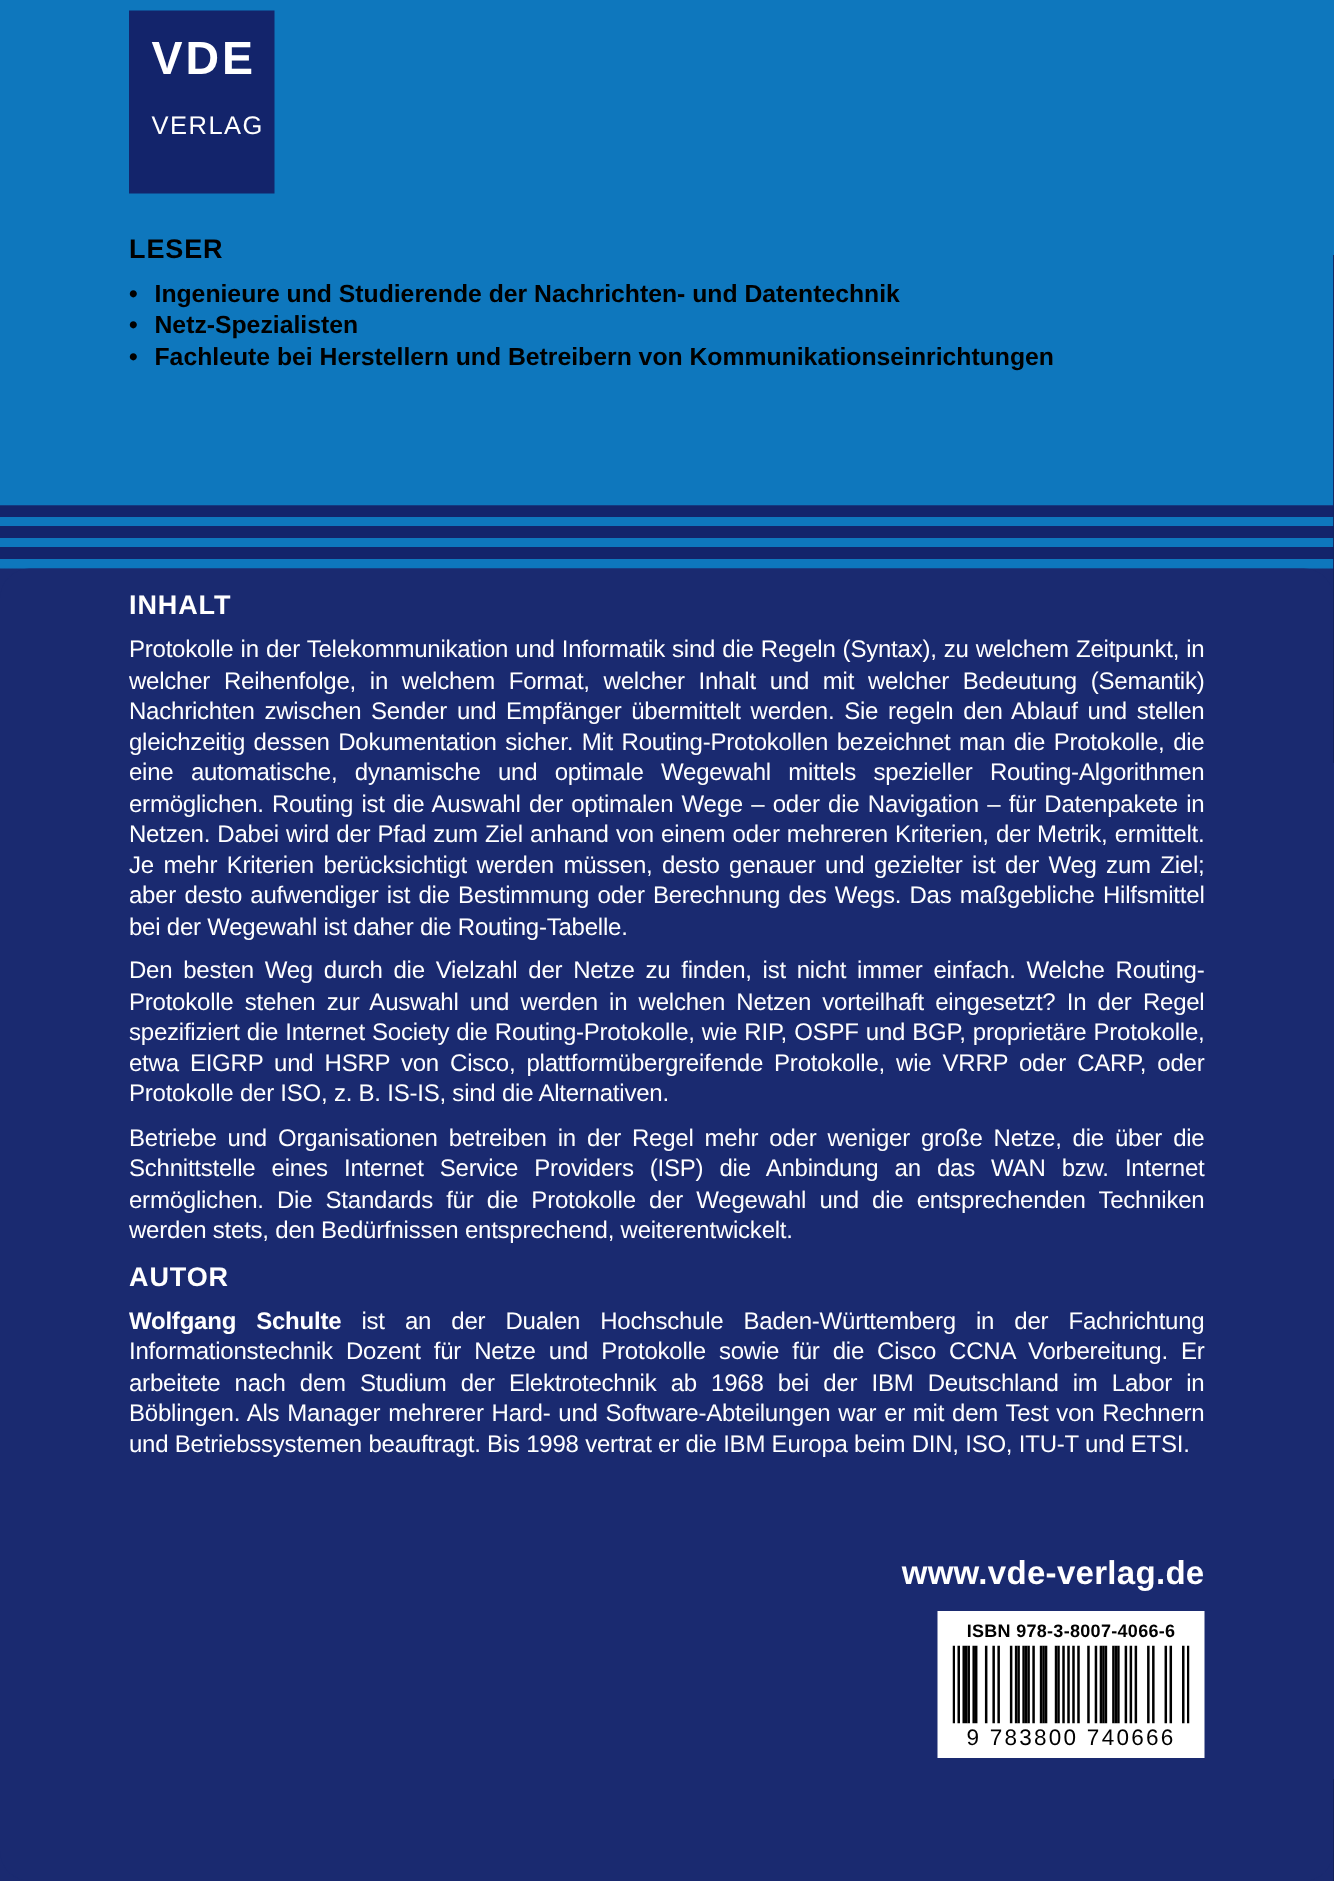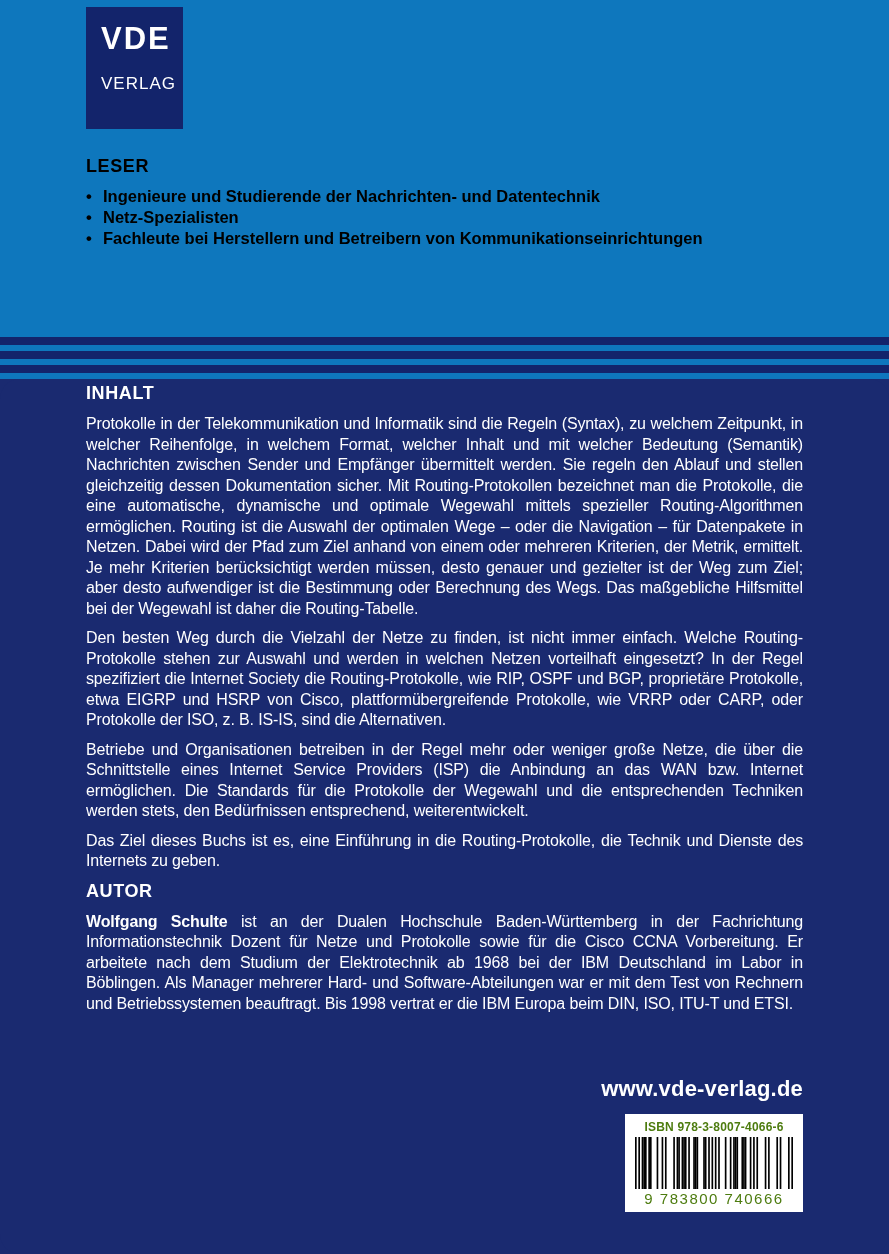--- a/index.html
+++ b/index.html
@@ -55,21 +55,21 @@
       #0e77bd 22px, #0e77bd 28px,
       #13246b 28px, #13246b 36px,
       #0e77bd 36px, #0e77bd 42px);
   }
 
   
   .bottom {
     flex: 1 1 auto;
     background: #1a2a70;
     color: #ffffff;
-    padding: 4px 86px 0 86px;
+    padding: 14px 86px 0 86px;
     border-radius: 20px;
   }
   .bottom .heading { margin-bottom: 10px; }
   .body-text {
     font-size: 16px; line-height: 20.5px;
     letter-spacing: -0.15px;
     text-align: justify;
     hyphens: auto;
     margin-bottom: 9px;
   }
@@ -78,21 +78,21 @@
 
   .website {
     margin-top: 62px;
     text-align: right;
     font-size: 22px; font-weight: 700; letter-spacing: 0.2px;
   }
   .barcode-box {
     margin: 12px 0 0 auto;
     width: 178px;
     background: #ffffff;
-    color: #4d7c0f;
+    color: #000000;
     padding: 6px 8px 5px 8px;
     text-align: center;
   }
   .isbn {
     font-size: 12px; font-weight: 600; letter-spacing: 0.2px;
     margin-bottom: 3px; white-space: nowrap;
   }
   .bars {
     display: block;
     width: 158px; height: 52px;
@@ -133,21 +133,20 @@
     </section>
   </header>
 
   <div class="stripes"></div>
 
   <main class="bottom">
     <h2 class="heading">INHALT</h2>
     <p class="body-text">Protokolle in der Telekommunikation und Informatik sind die Regeln (Syntax), zu welchem Zeitpunkt, in welcher Reihenfolge, in welchem Format, welcher Inhalt und mit welcher Bedeutung (Semantik) Nachrichten zwischen Sender und Empfänger übermittelt werden. Sie regeln den Ablauf und stellen gleichzeitig dessen Dokumentation sicher. Mit Routing-Protokollen bezeichnet man die Protokolle, die eine automatische, dynamische und optimale Wegewahl mittels spezieller Routing-Algorithmen ermöglichen. Routing ist die Auswahl der optimalen Wege – oder die Navigation – für Datenpakete in Netzen. Dabei wird der Pfad zum Ziel anhand von einem oder mehreren Kriterien, der Metrik, ermittelt. Je mehr Kriterien berücksichtigt werden müssen, desto genauer und gezielter ist der Weg zum Ziel; aber desto aufwendiger ist die Bestimmung oder Berechnung des Wegs. Das maßgebliche Hilfsmittel bei der Wegewahl ist daher die Routing-Tabelle.</p>
     <p class="body-text">Den besten Weg durch die Vielzahl der Netze zu finden, ist nicht immer einfach. Welche Routing-Protokolle stehen zur Auswahl und werden in welchen Netzen vorteilhaft eingesetzt? In der Regel spezifiziert die Internet Society die Routing-Protokolle, wie RIP, OSPF und BGP, proprietäre Protokolle, etwa EIGRP und HSRP von Cisco, plattformübergreifende Protokolle, wie VRRP oder CARP, oder Protokolle der ISO, z. B. IS-IS, sind die Alternativen.</p>
     <p class="body-text">Betriebe und Organisationen betreiben in der Regel mehr oder weniger große Netze, die über die Schnittstelle eines Internet Service Providers (ISP) die Anbindung an das WAN bzw. Internet ermöglichen. Die Standards für die Protokolle der Wegewahl und die entsprechenden Techniken werden stets, den Bedürfnissen entsprechend, weiterentwickelt.</p>
-    <p class="body-text">Das Ziel dieses Buchs ist es, eine Einführung in die Routing-Protokolle, die Technik und Dienste des Internets zu geben.</p>
 
     <h2 class="heading autor-heading">AUTOR</h2>
     <p class="body-text autor-par"><strong>Wolfgang Schulte</strong><span> ist an der Dualen Hochschule Baden-Württemberg in der Fachrichtung Informationstechnik Dozent für Netze und Protokolle sowie für die Cisco CCNA Vorbereitung. Er arbeitete nach dem Studium der Elektrotechnik ab 1968 bei der IBM Deutschland im Labor in Böblingen. Als Manager mehrerer Hard- und Software-Abteilungen war er mit dem Test von Rechnern und Betriebssystemen beauftragt. Bis 1998 vertrat er die IBM Europa beim DIN, ISO, ITU-T und ETSI.</span></p>
 
     <div class="website">www.vde-verlag.de</div>
 
     <div class="barcode-box">
       <div class="isbn">ISBN 978-3-8007-4066-6</div>
       <svg class="bars" preserveAspectRatio="none" viewBox="0 0 95 50">
           <rect x="0" y="0" width="1" height="50"></rect>

